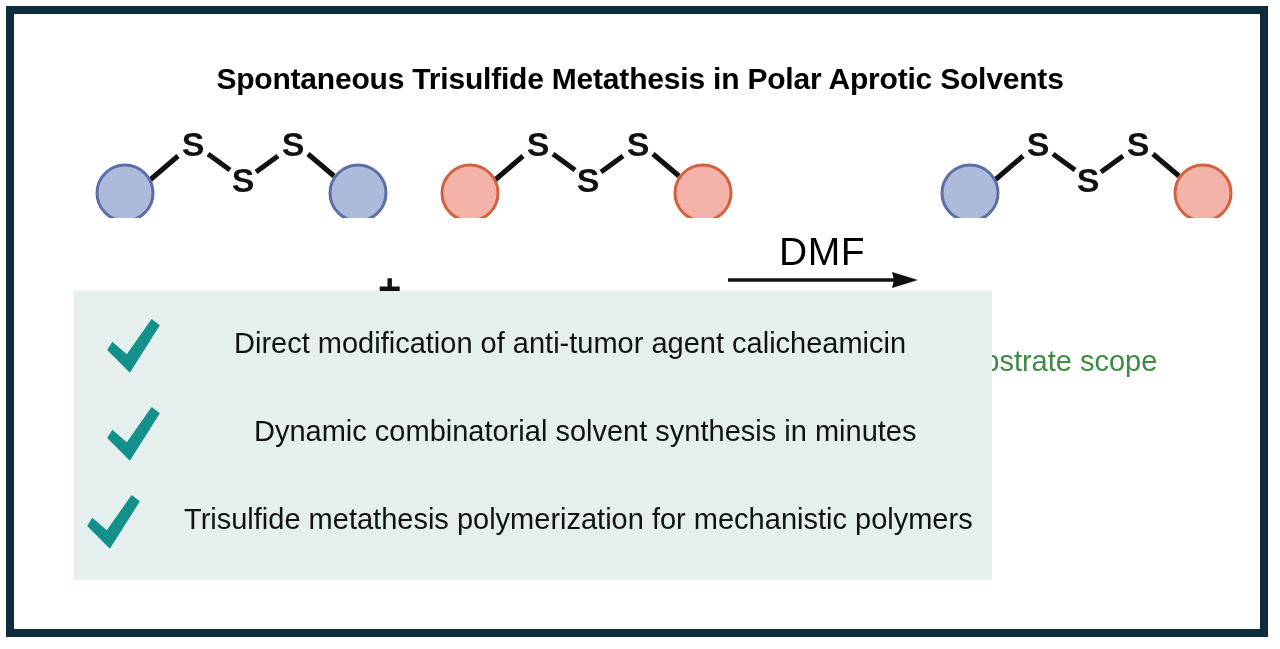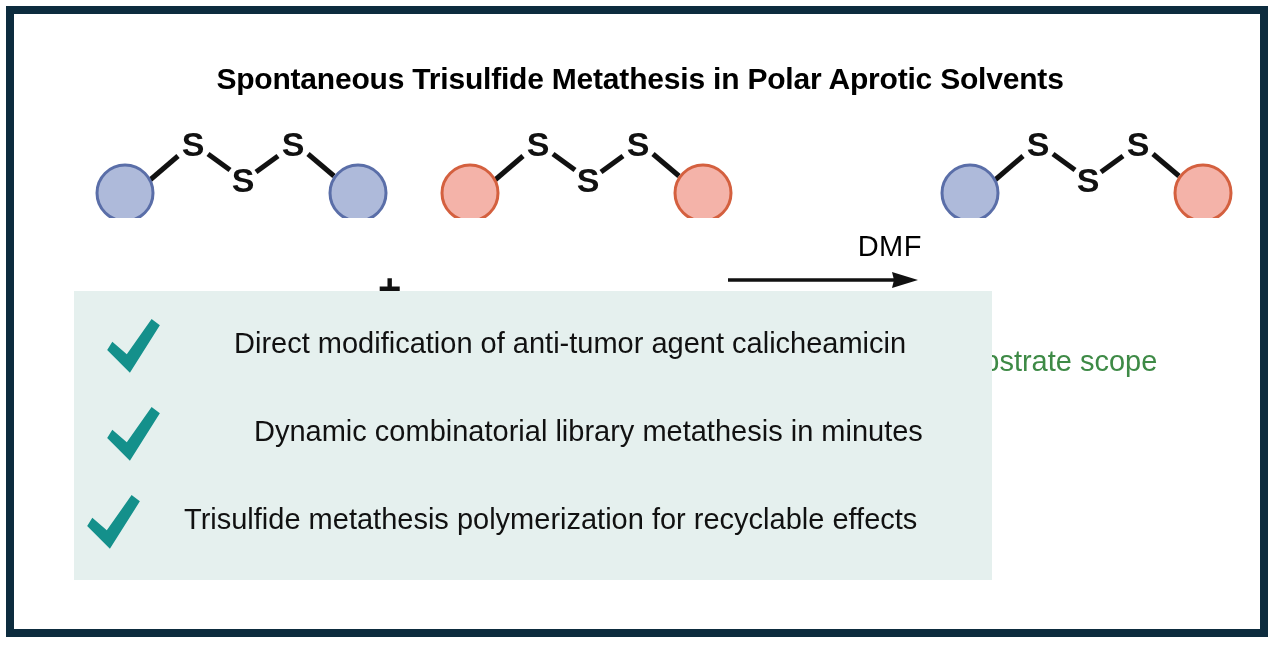--- a/index.html
+++ b/index.html
@@ -70,22 +70,22 @@
     left: 722px;
     top: 110px;
     width: 200px;
     height: 100px;
   }
   .dmf {
     position: absolute;
     left: 722px;
     top: 112px;
     width: 200px;
-    text-align: right;
-    font-size: 29px;
+    text-align: center;
+    font-size: 39px;
     color: #000;
     letter-spacing: 0.5px;
   }
   .caption {
     position: absolute;
     top: 227px;
     font-size: 29px;
     color: #3e8a46;
     white-space: nowrap;
     text-align: center;
@@ -203,23 +203,23 @@
       <svg class="check" viewBox="0 0 60 60">
         <path d="M5 33 L10 25 L24 37 L48 3 L56 9 L27 55 Z" fill="#14908b"></path>
       </svg>
       <div class="bullet-text">Direct modification of anti-tumor agent calicheamicin</div>
     </div>
 
     <div class="bullet b2">
       <svg class="check" viewBox="0 0 60 60">
         <path d="M5 33 L10 25 L24 37 L48 3 L56 9 L27 55 Z" fill="#14908b"></path>
       </svg>
-      <div class="bullet-text">Dynamic combinatorial library metathesis in minutes</div>
+      <div class="bullet-text">Dynamic combinatorial solvent synthesis in minutes</div>
     </div>
 
     <div class="bullet b3">
       <svg class="check" viewBox="0 0 60 60">
         <path d="M5 33 L10 25 L24 37 L48 3 L56 9 L27 55 Z" fill="#14908b"></path>
       </svg>
-      <div class="bullet-text">Trisulfide metathesis polymerization for recyclable effects</div>
+      <div class="bullet-text">Trisulfide metathesis polymerization for mechanistic polymers</div>
     </div>
   </div>
 </div>
 
 </body></html>

